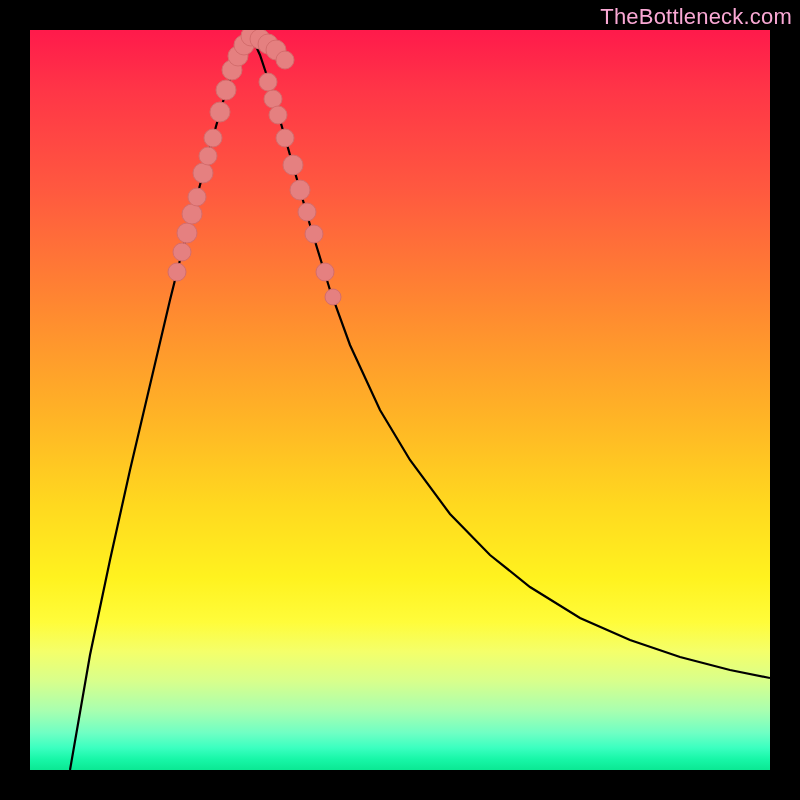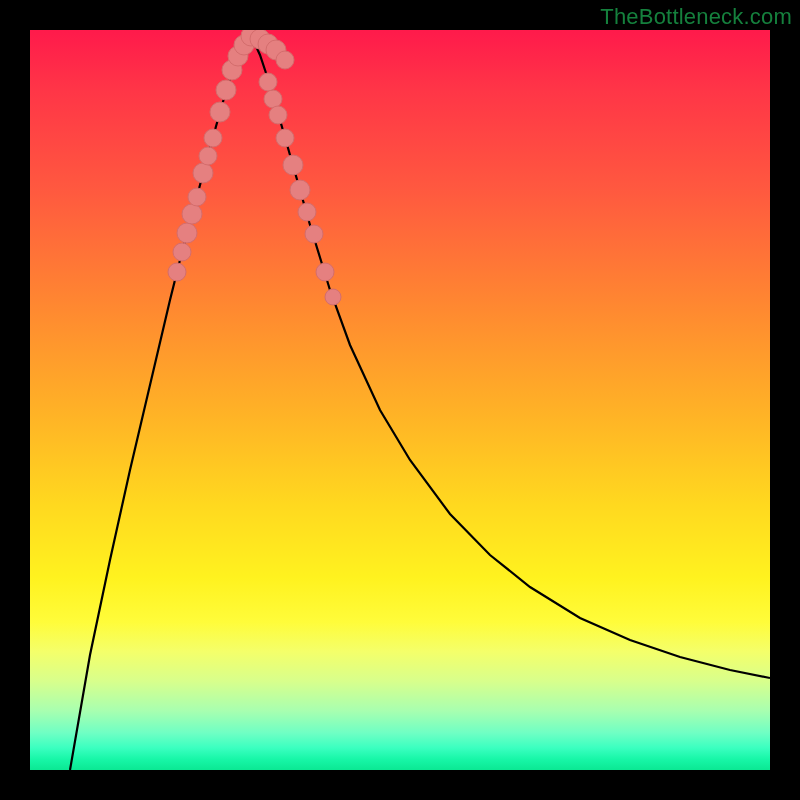--- a/index.html
+++ b/index.html
@@ -47,21 +47,21 @@
     position: absolute;
     left: 0;
     top: 0;
     width: 740px;
     height: 740px;
   }
   .watermark {
     position: absolute;
     top: 4px;
     right: 8px;
-    color: #15803d;
+    color: #f9a8d4;
     font-size: 22px;
     font-weight: 500;
     letter-spacing: 0.2px;
     user-select: none;
   }
 </style>
 </head>
 <body>
 
 <div class="stage">

